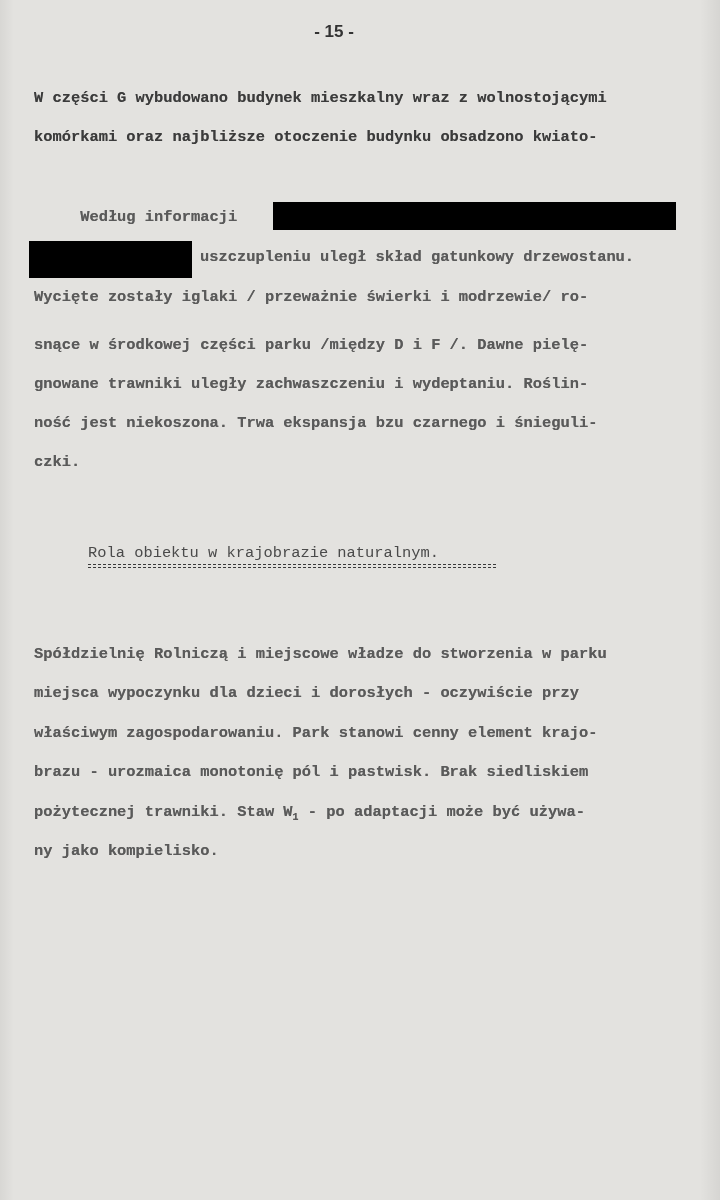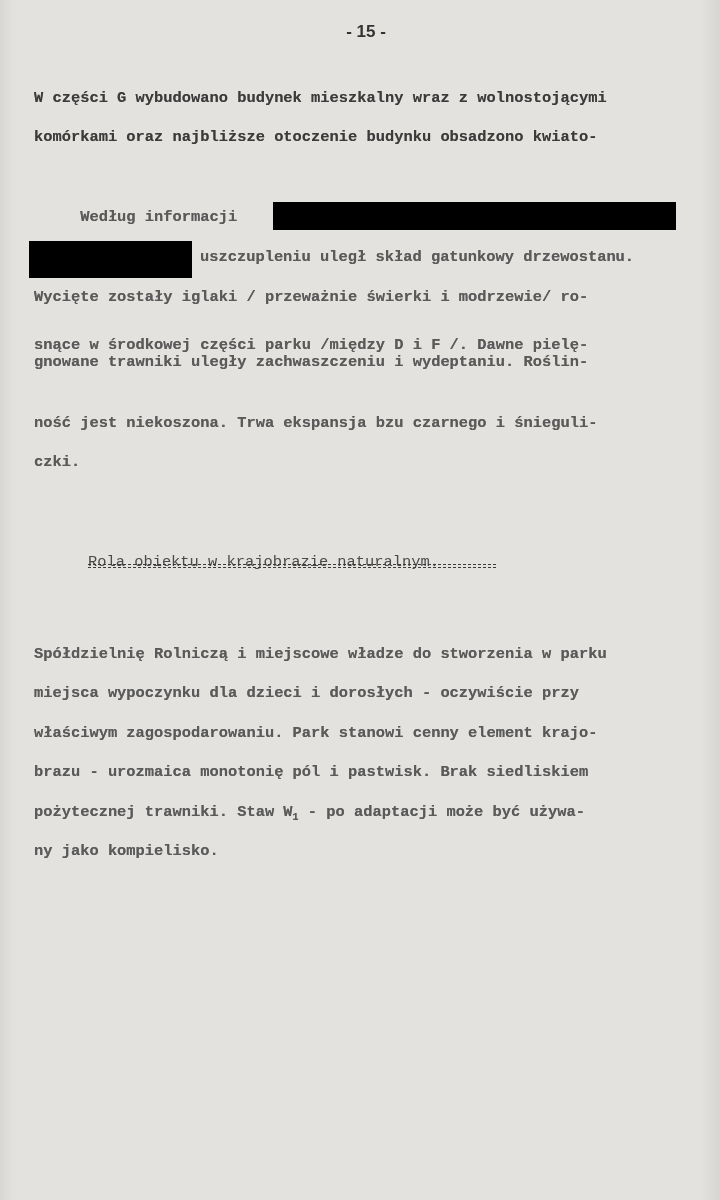--- a/index.html
+++ b/index.html
@@ -23,26 +23,26 @@
     line-height: 20px;
     white-space: pre;
     font-weight: bold;
     letter-spacing: 0px;
     text-shadow: 0 0 0.6px rgba(40,40,40,0.5);
   }
   .light { color: #5a5a5a; font-weight: bold; }
   .pagenum {
     position: absolute; top: 22px; left: 0; width: 668px; text-align: center;
     font-family: "Liberation Sans", "DejaVu Sans", sans-serif;
-    font-size: 17px; font-weight: bold; color: #333; margin-left: 32px;
+    font-size: 17px; font-weight: bold; color: #333;
   }
   .redact { position: absolute; background: #000; }
   .heading {
     position: absolute; left: 88px; top: 543px;
-    font-size: 15.4px; line-height: 20px; white-space: pre; color: #4a4a4a; margin-top: 9px;
+    font-size: 15.4px; line-height: 20px; white-space: pre; color: #4a4a4a;
   }
   .dbl-underline {
     position: absolute; left: 88px; top: 564px; width: 408px; height: 4px;
     border-top: 1.5px dashed #3a3a3a; border-bottom: 1.5px dashed #3a3a3a;
     box-sizing: border-box;
   }
   sub { font-size: 10px; vertical-align: -4px; }
 </style>
 </head>
 <body>
@@ -55,21 +55,21 @@
   <div class="line" style="top:88px">W części G wybudowano budynek mieszkalny wraz z wolnostojącymi</div>
 
   <div class="line light" style="top:207px">     Według informacji</div>
   <div class="redact" style="left:273px; top:202px; width:403px; height:28px;"></div>
 
   <div class="redact" style="left:29px; top:241px; width:163px; height:37px;"></div>
   <div class="line light" style="top:247px; left:200px">uszczupleniu uległ skład gatunkowy drzewostanu.</div>
 
   <div class="line light" style="top:287px">Wycięte zostały iglaki / przeważnie świerki i modrzewie/ ro-</div>
   <div class="line light" style="top:335px">snące w środkowej części parku /między D i F /. Dawne pielę-</div>
-  <div class="line light" style="top:352px">gnowane trawniki uległy zachwaszczeniu i wydeptaniu. Roślin-</div>
+  <div class="line light" style="top:374px">gnowane trawniki uległy zachwaszczeniu i wydeptaniu. Roślin-</div>
   <div class="line light" style="top:413px">ność jest niekoszona. Trwa ekspansja bzu czarnego i śnieguli-</div>
   <div class="line light" style="top:452px">czki.</div>
 
   <div class="heading">Rola obiektu w krajobrazie naturalnym.</div>
   <div class="dbl-underline"></div>
 
   <div class="line light" style="top:644px">Spółdzielnię Rolniczą i miejscowe władze do stworzenia w parku</div>
   <div class="line light" style="top:683px">miejsca wypoczynku dla dzieci i dorosłych - oczywiście przy</div>
   <div class="line light" style="top:723px">właściwym zagospodarowaniu. Park stanowi cenny element krajo-</div>
   <div class="line light" style="top:762px">brazu - urozmaica monotonię pól i pastwisk. Brak siedliskiem</div>

